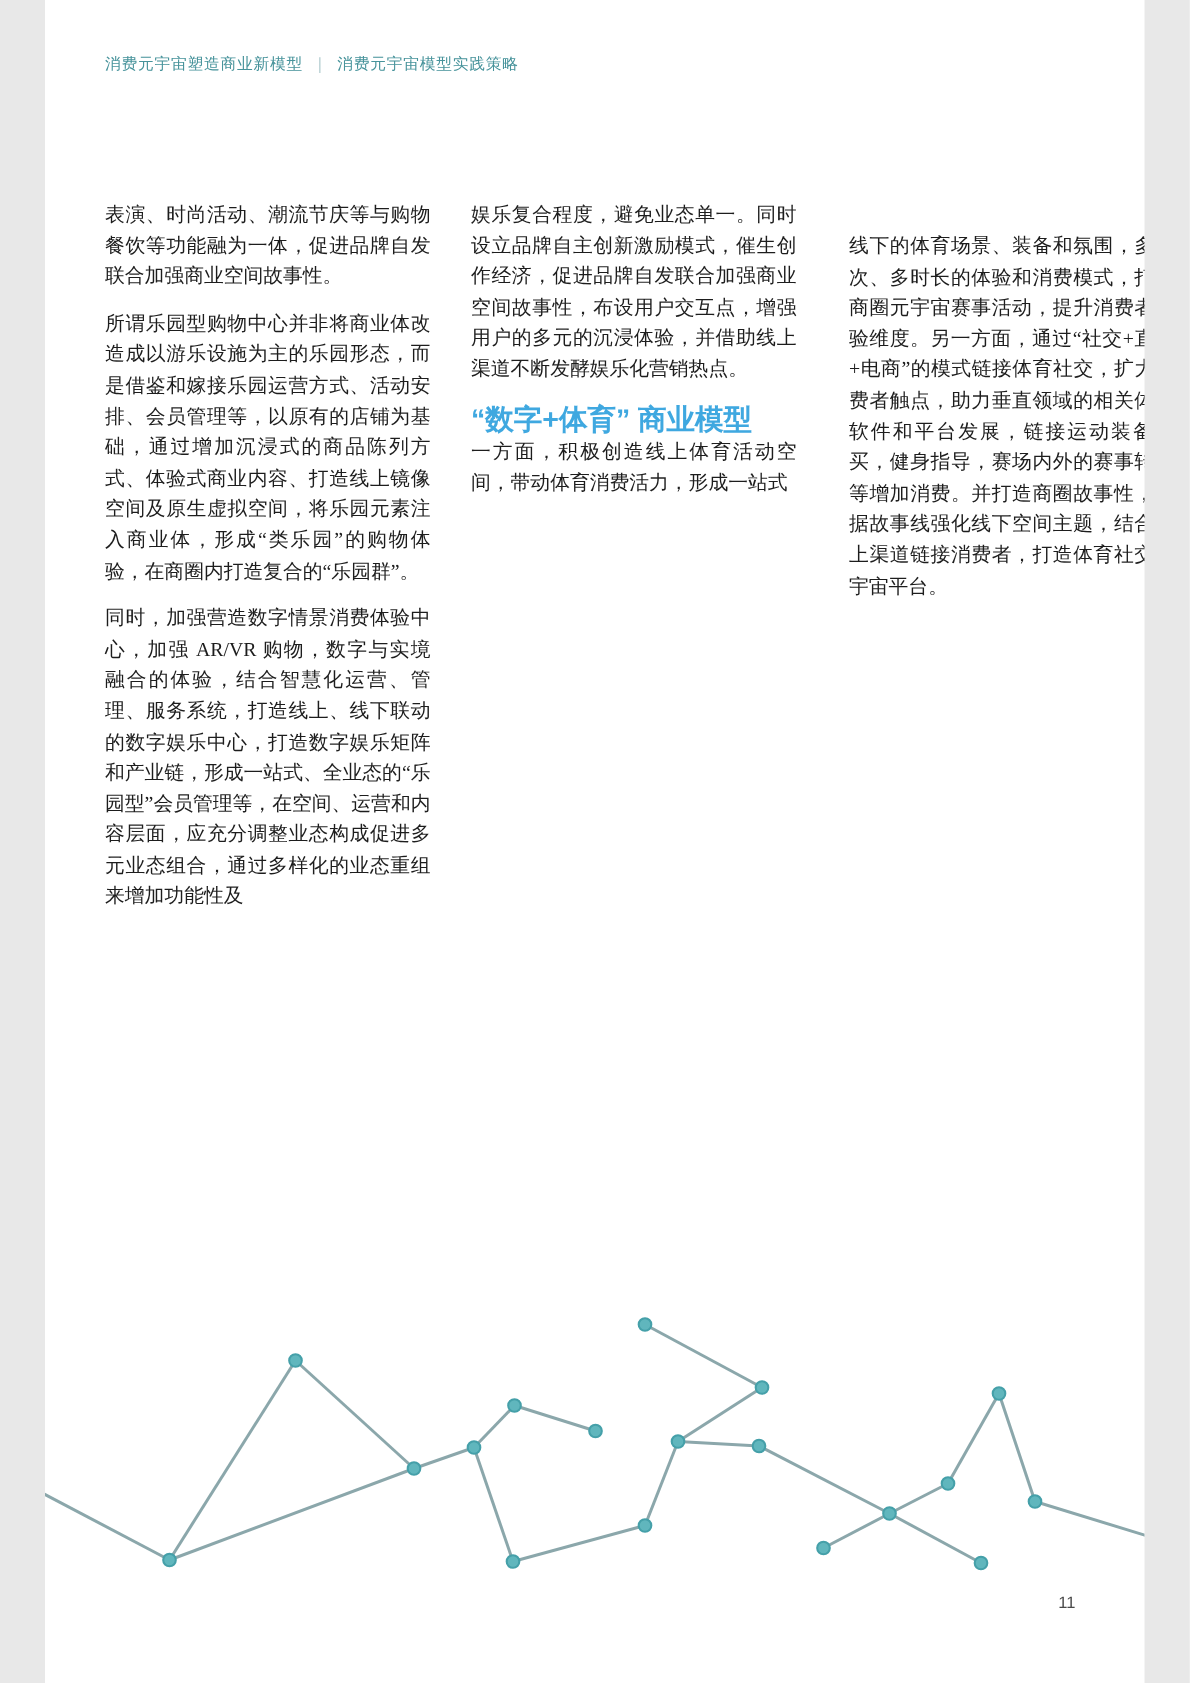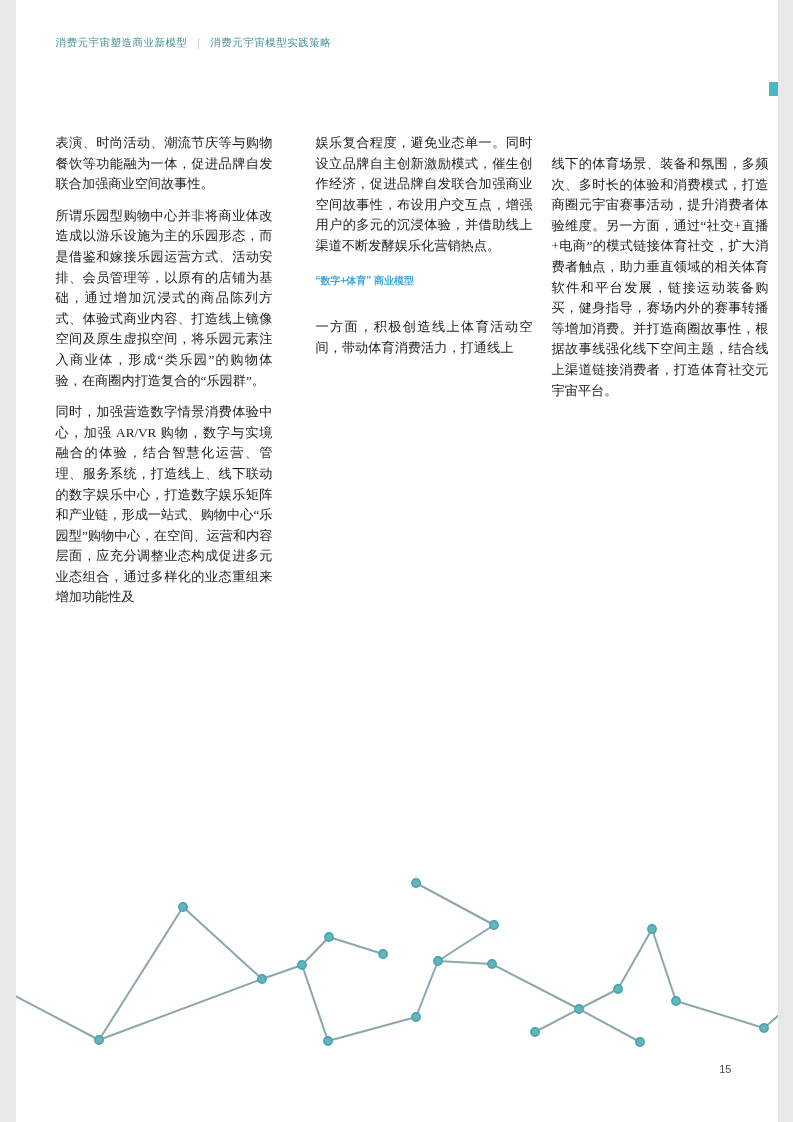--- a/index.html
+++ b/index.html
@@ -1,22 +1,23 @@
 <!DOCTYPE html>
 <html><head>
 <meta charset="utf-8">
 <style>
   html,body{margin:0;padding:0;background:#e8e8e8;}
   .page{
     position:relative;
-    width:762px;height:1122px;
+    width:694px;height:1122px;
     background:#ffffff;
     margin:0 auto;
     overflow:hidden;
     font-family:"Liberation Serif", serif;
+    padding-left:39px;
   }
   .running-header{
     position:absolute;left:40px;top:36px;
     font-family:"Liberation Sans", sans-serif;
     font-size:10.5px;letter-spacing:0.5px;
     color:#47939b;
     white-space:nowrap;
   }
   .running-header .sep{color:#9fc0c4;padding:0 6px;}
   .corner-square{
@@ -25,28 +26,28 @@
   }
   .col{
     position:absolute;top:133px;width:217px;
     font-size:13.2px;line-height:20.6px;
     color:#1d1d1d;
     text-align:justify;
     text-justify:inter-ideograph;
   }
   .col p{margin:0 0 11px 0;}
   .col-1{left:40px;}
-  .col-2{left:300px;}
+  .col-2{left:284px;}
   .col-3{left:536px;margin-top:21px;}
   .section-heading{
     font-family:"Liberation Sans", sans-serif;
     font-weight:bold;
-    font-size:10px;
+    font-size:19px;
     color:#3fa8e0;
-    margin:14px 0 26px 0;
+    margin:14px 0 0 0;
     text-align:left;
   }
   .decoration{
     position:absolute;left:0;top:850px;width:793px;height:225px;
   }
   .page-number{
     position:absolute;right:46px;top:1063px;
     font-family:"Liberation Sans", sans-serif;
     font-size:11px;color:#4a4a4a;
   }
@@ -58,27 +59,27 @@
 
   <div class="running-header">
     <span>消费元宇宙塑造商业新模型</span><span class="sep">｜</span><span>消费元宇宙模型实践策略</span>
   </div>
 
   <div class="corner-square" style="background: rgb(69, 183, 199);"></div>
 
   <div class="col col-1">
     <p>表演、时尚活动、潮流节庆等与购物餐饮等功能融为一体，促进品牌自发联合加强商业空间故事性。</p>
     <p>所谓乐园型购物中心并非将商业体改造成以游乐设施为主的乐园形态，而是借鉴和嫁接乐园运营方式、活动安排、会员管理等，以原有的店铺为基础，通过增加沉浸式的商品陈列方式、体验式商业内容、打造线上镜像空间及原生虚拟空间，将乐园元素注入商业体，形成“类乐园”的购物体验，在商圈内打造复合的“乐园群”。</p>
-    <p>同时，加强营造数字情景消费体验中心，加强 AR/VR 购物，数字与实境融合的体验，结合智慧化运营、管理、服务系统，打造线上、线下联动的数字娱乐中心，打造数字娱乐矩阵和产业链，形成一站式、购物中心“乐园型”购物中心，在空间、运营和内容层面，应充分调整业态构成促进多元业态组合，通过多样化的业态重组来增加功能性及</p>
+    <p>同时，加强营造数字情景消费体验中心，加强 AR/VR 购物，数字与实境融合的体验，结合智慧化运营、管理、服务系统，打造线上、线下联动的数字娱乐中心，打造数字娱乐矩阵和产业链，形成一站式、全业态的“乐园型”会员管理等，在空间、运营和内容层面，应充分调整业态构成促进多元业态组合，通过多样化的业态重组来增加功能性及</p>
   </div>
 
   <div class="col col-2">
     <p>娱乐复合程度，避免业态单一。同时设立品牌自主创新激励模式，催生创作经济，促进品牌自发联合加强商业空间故事性，布设用户交互点，增强用户的多元的沉浸体验，并借助线上渠道不断发酵娱乐化营销热点。</p>
     <h3 class="section-heading">“数字+体育” 商业模型</h3>
-    <p>一方面，积极创造线上体育活动空间，带动体育消费活力，打通线上</p>
+    <p>一方面，积极创造线上体育活动空间，带动体育消费活力，形成一站式</p>
   </div>
 
   <div class="col col-3">
     <p>线下的体育场景、装备和氛围，多频次、多时长的体验和消费模式，打造商圈元宇宙赛事活动，提升消费者体验维度。另一方面，通过“社交+直播+电商”的模式链接体育社交，扩大消费者触点，助力垂直领域的相关体育软件和平台发展，链接运动装备购买，健身指导，赛场内外的赛事转播等增加消费。并打造商圈故事性，根据故事线强化线下空间主题，结合线上渠道链接消费者，打造体育社交元宇宙平台。</p>
   </div>
 
   <svg id="deco-svg" class="decoration" viewBox="0 850 793 225" xmlns="http://www.w3.org/2000/svg">
       <line x1="-12" y1="990" x2="83" y2="1040" stroke="#8ba7ab" stroke-width="2"></line>
       <line x1="83" y1="1040" x2="167" y2="907" stroke="#8ba7ab" stroke-width="2"></line>
       <line x1="167" y1="907" x2="246" y2="979" stroke="#8ba7ab" stroke-width="2"></line>
@@ -114,15 +115,15 @@
       <circle cx="400" cy="1017" r="4.2" fill="#60b6bd" stroke="#45a0a9" stroke-width="1.4"></circle>
       <circle cx="519" cy="1032" r="4.2" fill="#60b6bd" stroke="#45a0a9" stroke-width="1.4"></circle>
       <circle cx="563" cy="1009" r="4.2" fill="#60b6bd" stroke="#45a0a9" stroke-width="1.4"></circle>
       <circle cx="602" cy="989" r="4.2" fill="#60b6bd" stroke="#45a0a9" stroke-width="1.4"></circle>
       <circle cx="624" cy="1042" r="4.2" fill="#60b6bd" stroke="#45a0a9" stroke-width="1.4"></circle>
       <circle cx="636" cy="929" r="4.2" fill="#60b6bd" stroke="#45a0a9" stroke-width="1.4"></circle>
       <circle cx="660" cy="1001" r="4.2" fill="#60b6bd" stroke="#45a0a9" stroke-width="1.4"></circle>
       <circle cx="748" cy="1028" r="4.2" fill="#60b6bd" stroke="#45a0a9" stroke-width="1.4"></circle>
     </svg>
 
-  <div class="page-number">15</div>
+  <div class="page-number">11</div>
 
 </div>
 
 </body></html>

